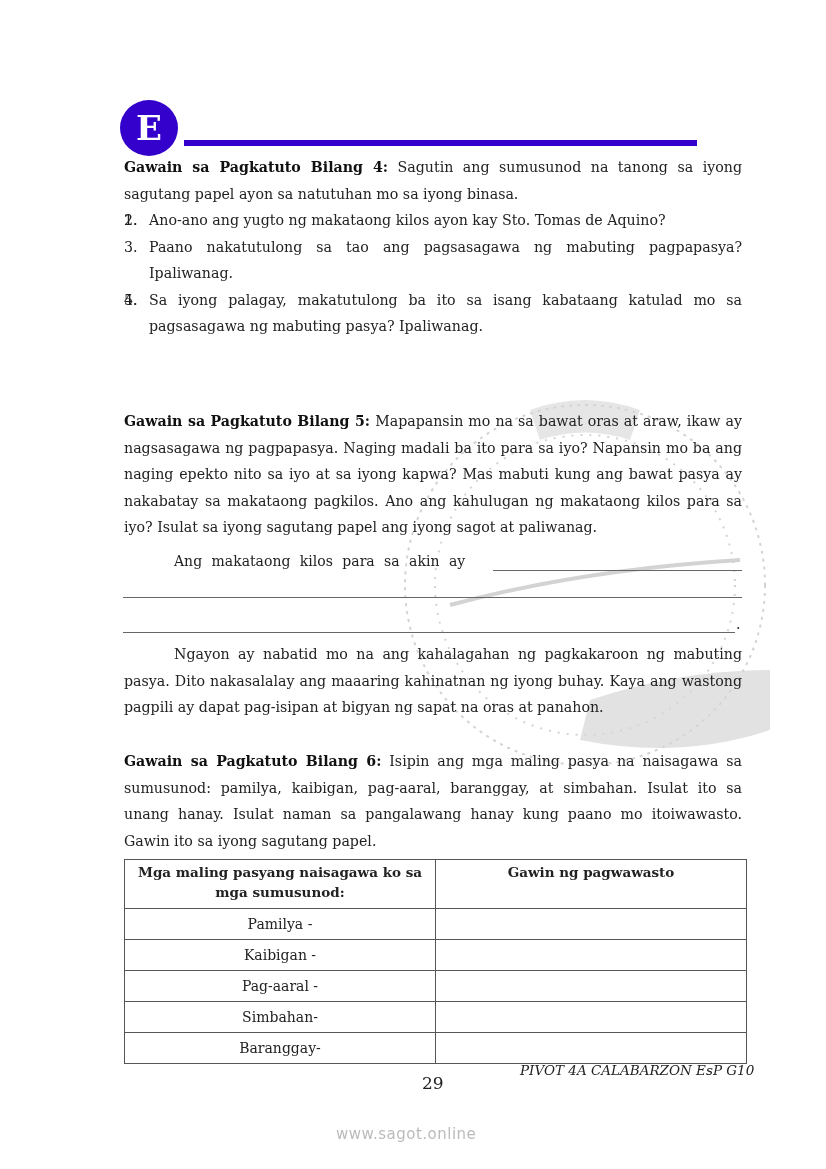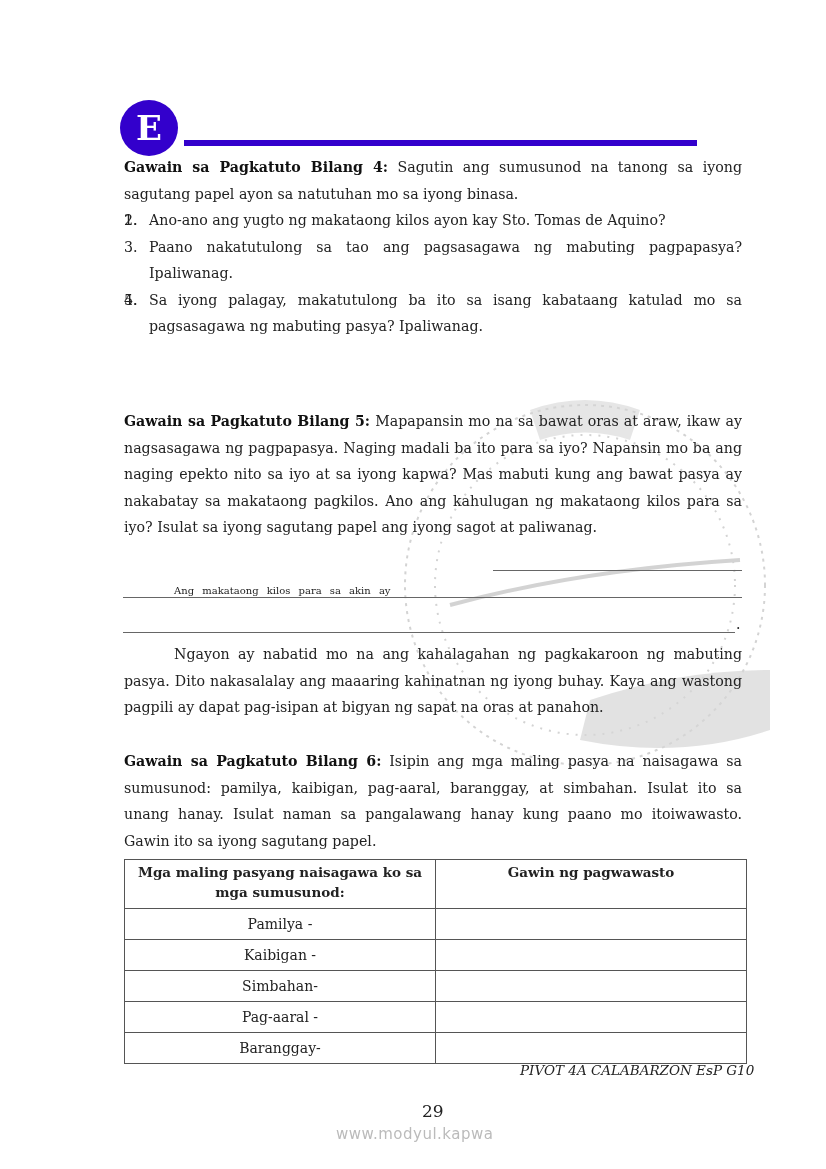--- a/index.html
+++ b/index.html
@@ -17,30 +17,30 @@
 
     .para { left: 124px; width: 618px; font-size: 14.2px; line-height: 26.5px; text-align: justify; }
     .para b { font-weight: bold; color: #111; }
     .indent { text-indent: 50px; }
 
     ol.qlist { left: 124px; width: 618px; margin: 0; padding: 0; list-style: none; font-size: 14.2px; line-height: 26.5px; }
     ol.qlist li { position: relative; padding-left: 25px; text-align: justify; }
     ol.qlist li .num { position: absolute; left: 0; top: 0; }
 
     .line { height: 0; border-top: 1.5px solid #666; }
-    .fill-row { left: 124px; width: 618px; font-size: 10px; margin-top: 32px; }
+    .fill-row { left: 124px; width: 618px; font-size: 14px; }
     .fill-row span { word-spacing: 5px; }
 
     table.tbl { left: 124px; top: 859px; width: 623px; border-collapse: collapse; font-size: 14px; }
     table.tbl th, table.tbl td { border: 1.5px solid #555; padding: 2px 4px; vertical-align: top; margin-top: 32px; }
     table.tbl th { font-weight: bold; text-align: center; line-height: 20px; height: 44px; font-size: 13.5px; }
     table.tbl td { height: 26px; line-height: 26px; }
     table.tbl td.c1 { width: 302px; text-align: center; }
 
-    .pageno { left: 422px; top: 1073px; font-size: 17px; margin-top: 28px; }
+    .pageno { left: 422px; top: 1073px; font-size: 17px; }
     .footer-title { left: 520px; top: 1062px; font-size: 13.5px; font-style: italic; }
     .site { left: 336px; top: 1125px; font-family: "DejaVu Sans", sans-serif; font-size: 15px; color: #bbb; letter-spacing: 0.5px; }
   </style>
 </head>
 <body>
 
 <svg class="abs seal" viewBox="0 0 410 420">
   <g fill="none" stroke="#cfcfcf" stroke-width="2" opacity="0.9">
     <circle cx="205" cy="215" r="180" stroke-dasharray="3 5"></circle>
     <circle cx="205" cy="215" r="150" stroke-dasharray="2 7"></circle>
@@ -100,29 +100,29 @@
   <tbody>
     <tr>
       <td class="c1">Pamilya -</td>
       <td></td>
     </tr>
     <tr>
       <td class="c1">Kaibigan -</td>
       <td></td>
     </tr>
     <tr>
-      <td class="c1">Simbahan-</td>
+      <td class="c1">Pag-aaral -</td>
       <td></td>
     </tr>
     <tr>
-      <td class="c1">Pag-aaral -</td>
+      <td class="c1">Simbahan-</td>
       <td></td>
     </tr>
     <tr>
       <td class="c1">Baranggay-</td>
       <td></td>
     </tr>
   </tbody>
 </table>
 
 <div class="abs pageno">29</div>
 <div class="abs footer-title">PIVOT 4A CALABARZON EsP G10</div>
-<div class="abs site">www.modyul.kapwa</div>
+<div class="abs site">www.sagot.online</div>
 
 </body></html>

